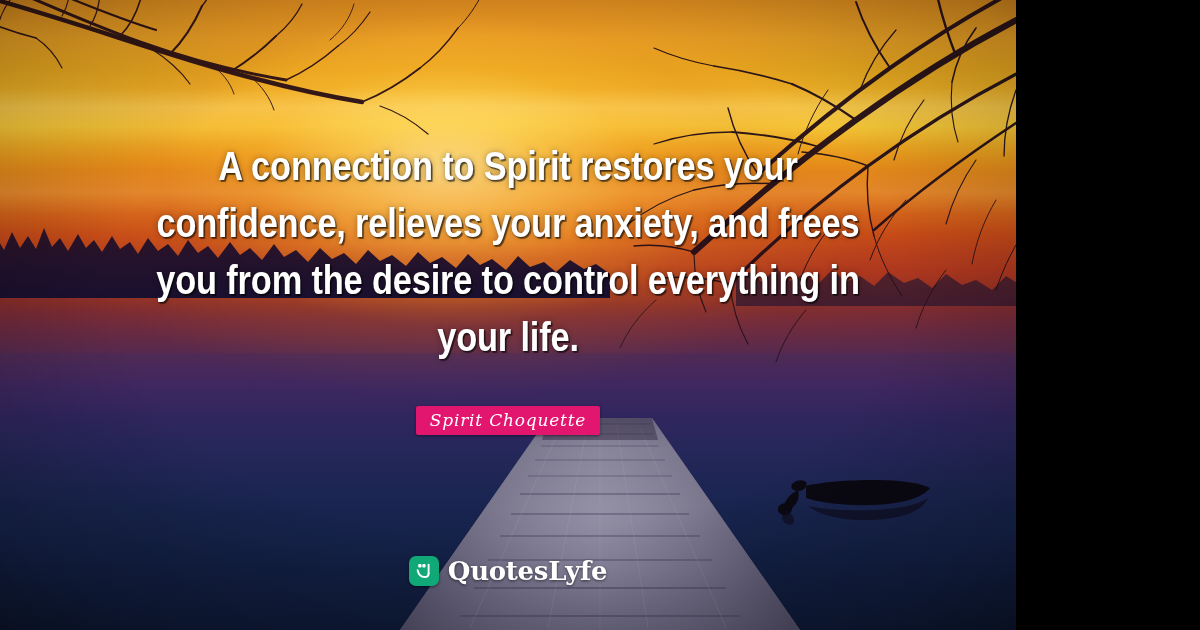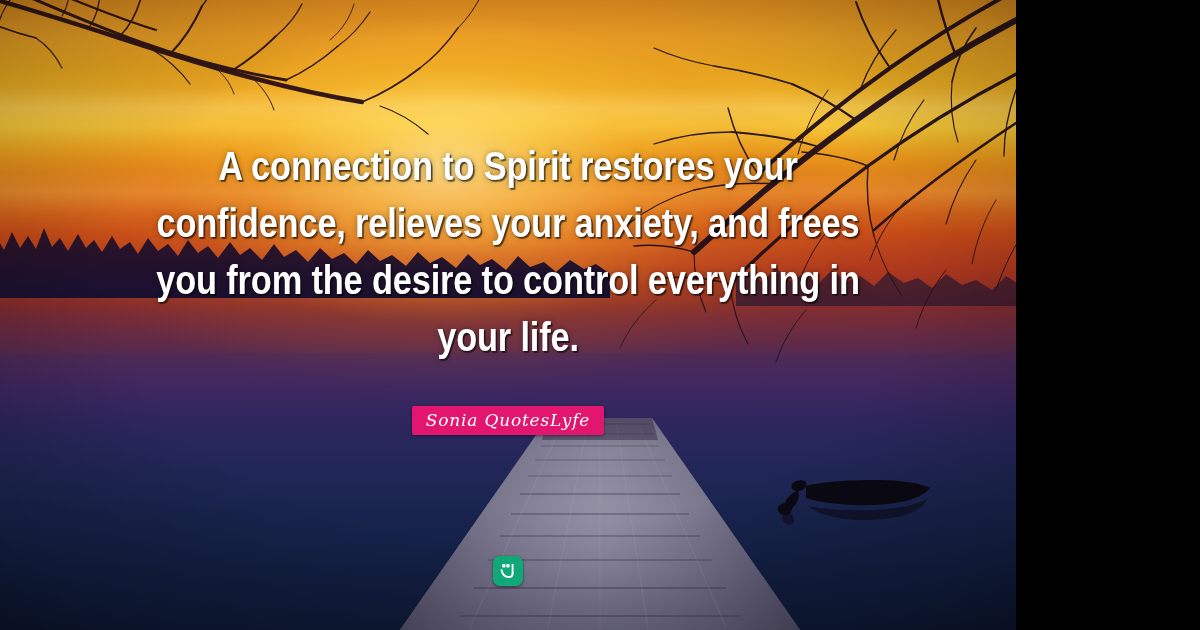--- a/index.html
+++ b/index.html
@@ -362,29 +362,30 @@
   <div class="layer" id="vignette"></div>
 
   <div id="quote-block">
     <span class="quote-line">A connection to Spirit restores your</span>
     <span class="quote-line">confidence, relieves your anxiety, and frees</span>
     <span class="quote-line">you from the desire to control everything in</span>
     <span class="quote-line">your life.</span>
   </div>
 
   <div id="author-wrap">
-    <span id="author-badge">Sonia QuotesLyfe</span>
+    <span id="author-badge">Spirit Choquette</span>
   </div>
 
   <div id="logo">
     <span id="logo-mark">
       <svg width="22" height="22" viewBox="0 0 22 22" aria-hidden="true">
         <g fill="#ffffff">
           <path d="M5.2,5.0 c0,-0.5 0.4,-0.9 0.9,-0.9 h1.5 c0.5,0 0.9,0.4 0.9,0.9 v1.5 c0,0.5 -0.4,0.9 -0.9,0.9 h-1.5 c-0.5,0 -0.9,-0.4 -0.9,-0.9 Z"></path>
           <path d="M9.3,5.0 c0,-0.5 0.4,-0.9 0.9,-0.9 h1.5 c0.5,0 0.9,0.4 0.9,0.9 v1.5 c0,0.5 -0.4,0.9 -0.9,0.9 h-1.5 c-0.5,0 -0.9,-0.4 -0.9,-0.9 Z"></path>
         </g>
         <path d="M4.6,10.2 C5.6,14.6 8.4,17.0 11.6,17.0 C14.0,17.0 15.6,15.6 15.6,13.4" stroke="#ffffff" stroke-width="1.9" fill="none" stroke-linecap="round"></path>
         <path d="M15.6,4.6 L15.6,13.6" stroke="#ffffff" stroke-width="1.9" stroke-linecap="round"></path>
       </svg>
     </span>
+    <span id="logo-text">QuotesLyfe</span>
   </div>
 
 </div>
 
 </body></html>

